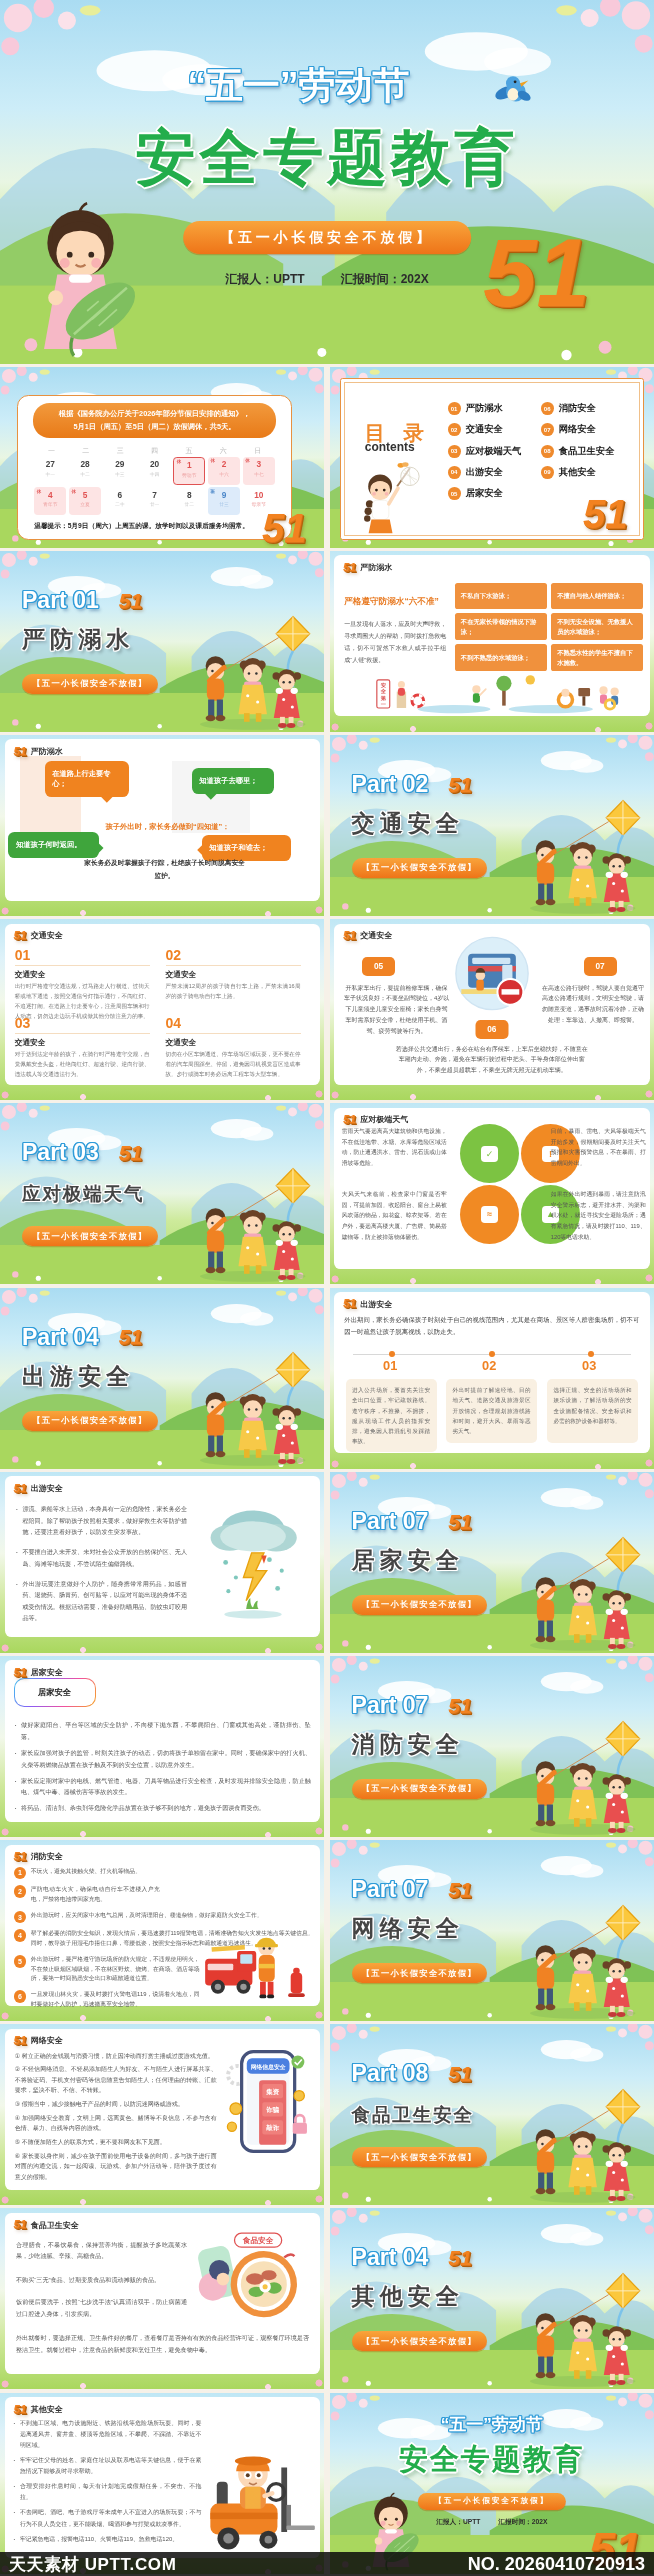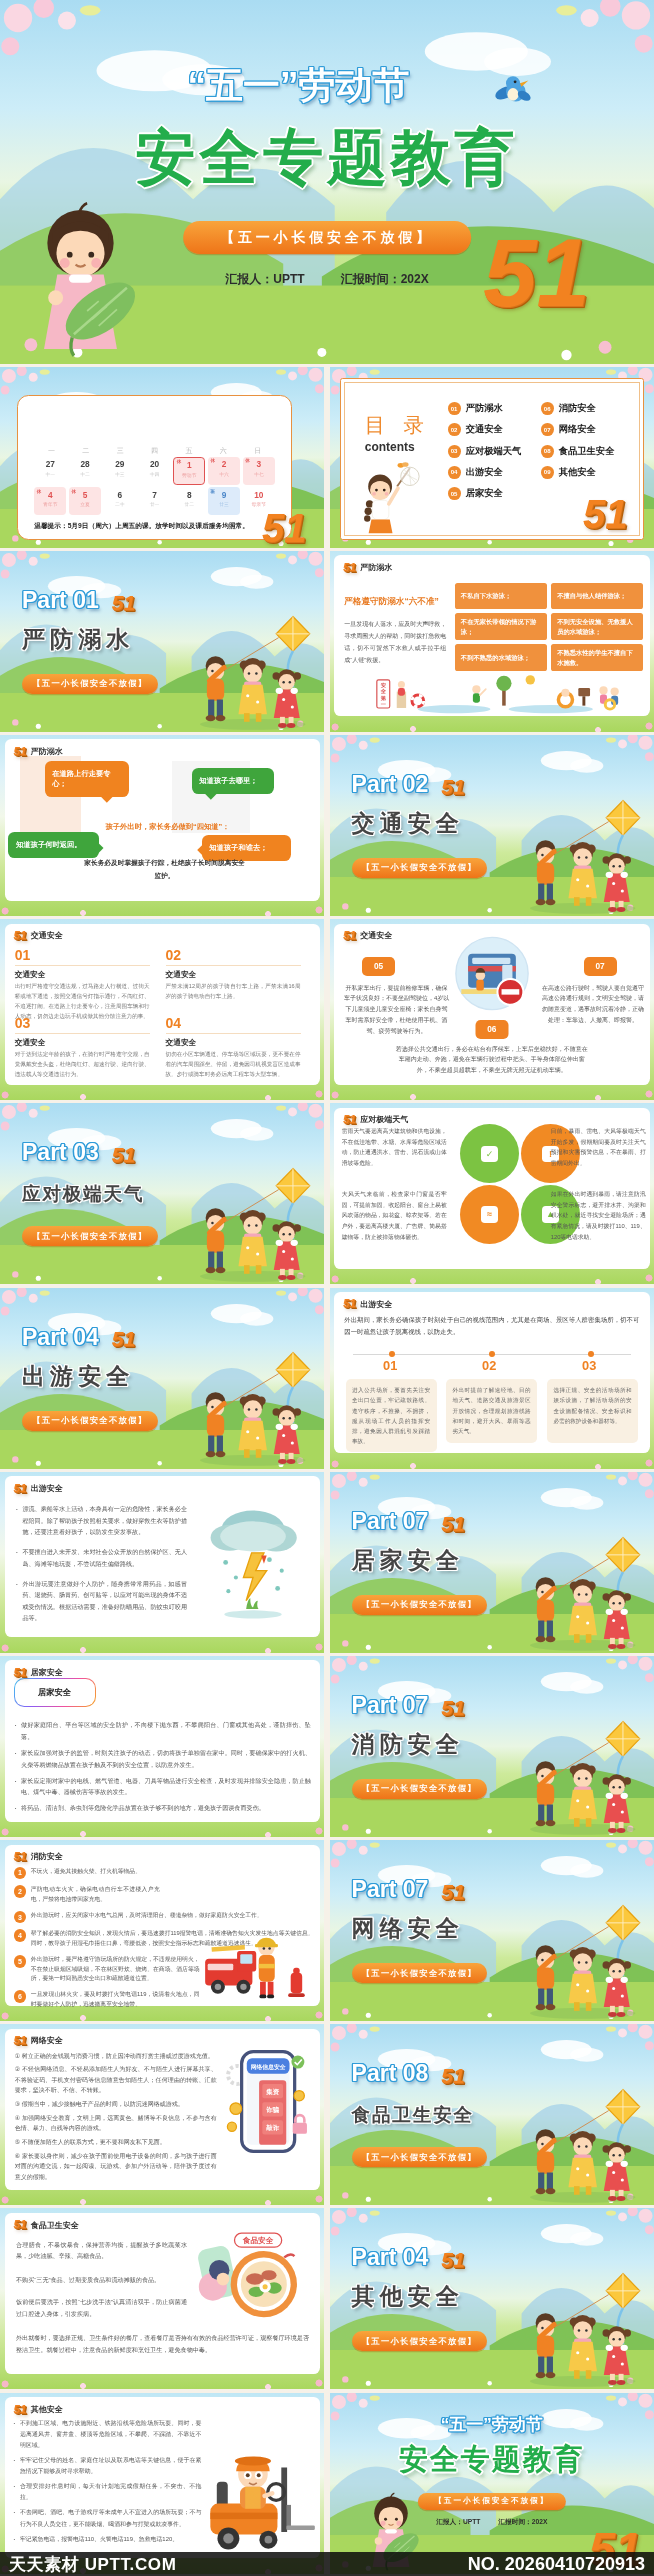--- a/index.html
+++ b/index.html
@@ -20,21 +20,21 @@
 
 .cover{position:relative;height:364px;margin-bottom:2.6px;overflow:hidden}
 .cover-sub{position:absolute;top:61px;left:0;right:57px;text-align:center;font-size:37px;font-weight:900}
 .bird{position:absolute;right:120px;top:72px;width:42px;height:42px}
 .cover-title{position:absolute;top:118px;left:0;right:0;text-align:center;font-size:60px;font-weight:900;letter-spacing:3.8px}
 .cover-pill{position:absolute;top:221px;left:50%;transform:translateX(-50%);font-size:14px;padding:7.7px 37px;letter-spacing:3.8px}
 .cover-meta{position:absolute;top:271px;left:0;right:0;display:flex;justify-content:center;gap:36px;font-size:12px;font-weight:800;color:#2c2c2c}
 .cover-51{position:absolute;right:64px;top:225px;font-size:96px;line-height:1}
 .girl-cover{left:10.2px;bottom:-5.1px;width:141px;height:174px}
 
-.part-head{position:absolute;left:22px;top:36px;display:flex;align-items:flex-end;gap:13px}
+.part-head{position:absolute;left:22px;top:36px;display:flex;align-items:center;gap:20px}
 .part-num{font-size:23px;font-weight:900}
 .part-51{font-size:21px;line-height:1.1}
 .part-title{position:absolute;left:22px;top:73px;font-size:23px;font-weight:900;letter-spacing:5.1px}
 .part-title.long{font-size:18.5px;letter-spacing:1.9px;top:78px}
 .part-pill{position:absolute;left:22px;top:123px;font-size:8.3px;padding:4.5px 10.2px}
 .kids-slot{right:-2.6px;bottom:-3.8px;width:161px;height:125px}
 
 .cal-card{position:absolute;left:16.6px;right:32px;top:28px;bottom:7.7px;background:#fff;border:1.3px solid #e8913f;border-radius:11.5px}
 .cal-notice{position:absolute;left:15.3px;right:15.3px;top:7.7px;background:linear-gradient(180deg,#f29a3d,#e87a18);border-radius:16.6px;color:#fff;font-size:7.3px;font-weight:800;text-align:center;padding:4.5px 5.1px;line-height:1.75}
 .cal-week{position:absolute;left:16.6px;right:16.6px;top:50px;display:grid;grid-template-columns:repeat(7,1fr);text-align:center;color:#b9b9b9;font-size:7px}
@@ -47,21 +47,21 @@
 .holiday .cal-sub,.holiday-main .cal-sub,.festival .cal-sub{color:#eda0a0}
 .holiday-main{border:1px solid #e05252}
 .workday{background:#ddebfa}.workday .cal-day{color:#4a86c8}.workday .cal-sub{color:#9fc0e4}
 .cal-tag{position:absolute;left:2.6px;top:1.9px;font-size:4.5px;color:#e05252;font-weight:700}
 .cal-tag.work{color:#4a86c8}
 .cal-tip{position:absolute;left:16.6px;bottom:7.7px;font-size:6.7px;font-weight:800;color:#222}
 .cal-51{position:absolute;right:18px;bottom:0;font-size:40px;line-height:1;z-index:3}
 
 .toc-card{position:absolute;inset:11.5px 10.2px 7.7px 10.2px;background:#fff;border:1.3px solid #e8913f;border-radius:2.6px}
 .toc-card::before{content:"";position:absolute;inset:3.2px;border:0.6px solid #f0c08a;pointer-events:none}
-.toc-title{position:absolute;left:24px;top:32px;font-size:20.4px;font-weight:400;color:#ef8a2d;letter-spacing:6.4px}
+.toc-title{position:absolute;left:24px;top:40px;font-size:20.4px;font-weight:700;color:#ef8a2d;letter-spacing:6.4px}
 .toc-sub{position:absolute;left:24px;top:61px;font-size:12px;font-weight:800;color:#333}
 .girl-net-slot{left:7.7px;bottom:2.6px;width:78px;height:78px}
 .toc-cols{position:absolute;left:107px;top:23px;right:9px;display:flex}
 .toc-col{flex:1;display:flex;flex-direction:column;gap:8.3px}
 .toc-item{display:flex;align-items:center;gap:5.1px}
 .toc-num{width:12.8px;height:12.8px;border-radius:50%;background:#ef8a2d;color:#fff;font-size:6px;font-weight:800;display:flex;align-items:center;justify-content:center;flex:0 0 12.8px}
 .toc-label{font-size:9.3px;font-weight:800;color:#222;white-space:nowrap}
 .toc-51{position:absolute;right:15.3px;bottom:5.1px;font-size:40px;line-height:1}
 
 .cslide{background:
@@ -269,20 +269,24 @@
           <circle cx="500" cy="34" r="7" fill="#f8c9da"></circle>
           <ellipse cx="440" cy="8" rx="8" ry="4" fill="#e8ee9a"></ellipse>
     <circle cx="24" cy="268" r="5" fill="#f7bfd0"></circle>
           <circle cx="60" cy="274" r="4" fill="#fff"></circle>
           <circle cx="470" cy="270" r="5" fill="#f7bfd0"></circle>
           <circle cx="440" cy="276" r="4" fill="#fff"></circle>
           <circle cx="250" cy="274" r="3.5" fill="#fff"></circle>
   </svg>
 </div>
     <div class="cal-card">
+      <div class="cal-notice">
+        <div>根据《国务院办公厅关于2026年部分节假日安排的通知》，</div>
+        <div>5月1日（周五）至5日（周二）放假调休，共5天。</div>
+      </div>
       <div class="cal-week">
           <span class="cal-wd">一</span>
           <span class="cal-wd">二</span>
           <span class="cal-wd">三</span>
           <span class="cal-wd">四</span>
           <span class="cal-wd">五</span>
           <span class="cal-wd">六</span>
           <span class="cal-wd">日</span>
         </div>
       <div class="cal-grid">

